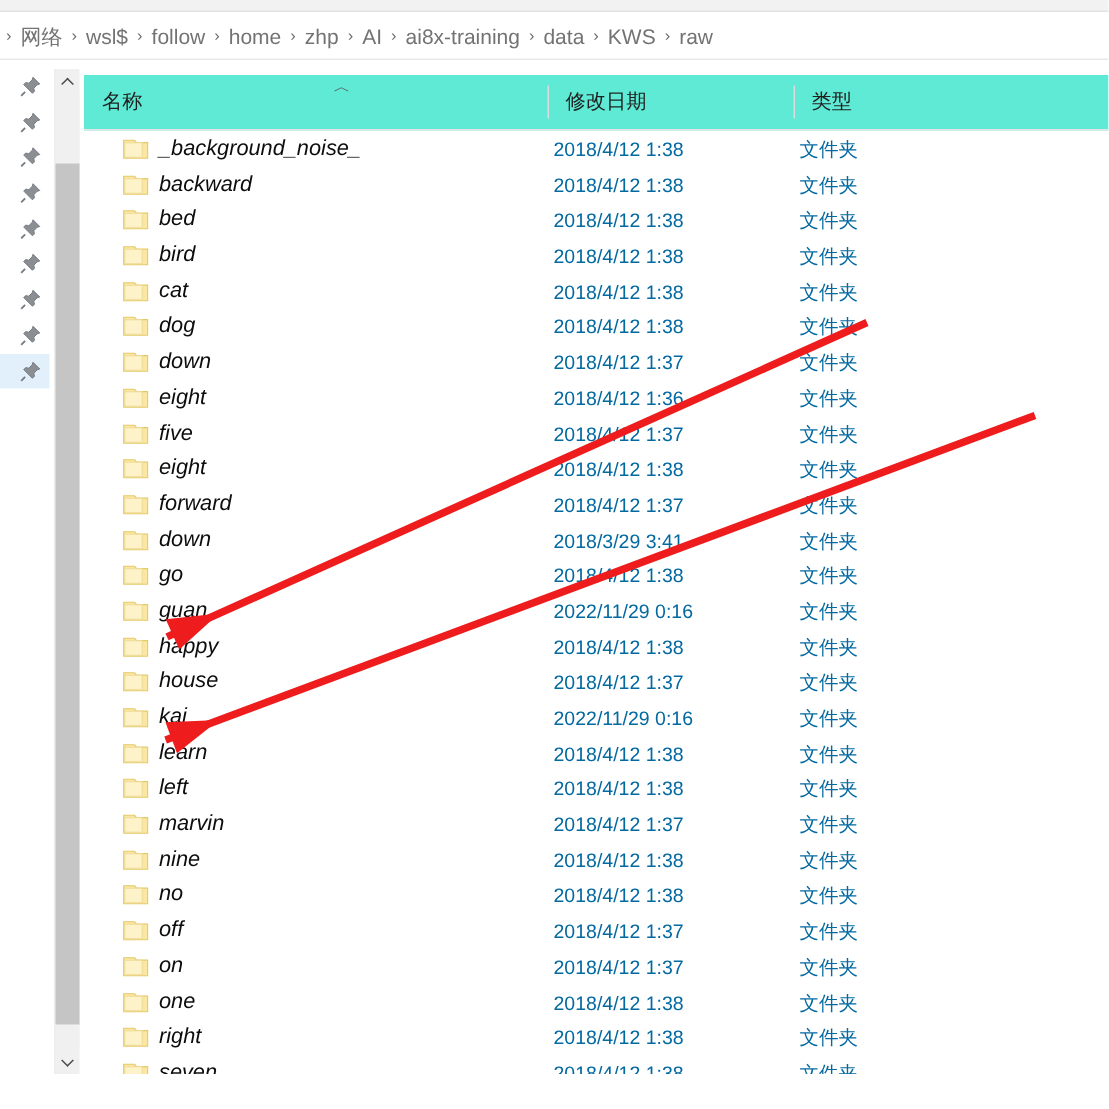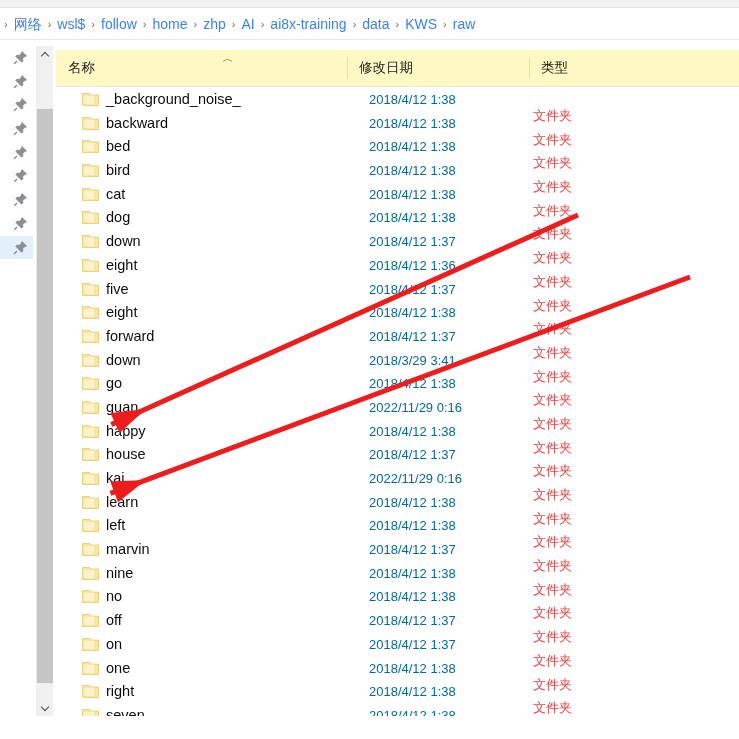--- a/index.html
+++ b/index.html
@@ -29,21 +29,21 @@
     width: 739px; height: 32px;
     background: #ffffff;
     border-bottom: 1px solid #e8e8e8;
     display: flex; align-items: center;
     padding-left: 2px;
     box-sizing: border-box;
     white-space: nowrap;
   }
   .crumb {
     font-size: 14px;
-    color: #3b82f6;
+    color: #737373;
     padding: 1px 4px;
     line-height: 18px;
   }
   .crumb-sep {
     font-size: 11px;
     color: #6b6b6b;
     padding: 0 2px;
     line-height: 18px;
   }
 
@@ -106,21 +106,21 @@
     border-top: 1.6px solid #4a4a4a;
   }
   .chev.up::before { transform: rotate(45deg); }
   .chev.down::before { transform: rotate(225deg); top: 0px; }
 
   
   .col-header {
     position: absolute;
     left: 56px; top: 50px;
     width: 683px; height: 36px;
-    background: #fef9c3;
+    background: #5eead4;
     border-bottom: 1px solid #e5e5e5;
   }
   .col-head {
     position: absolute;
     top: 0; height: 36px;
     display: flex; align-items: center;
     font-size: 13.5px;
     color: #1f1f1f;
     box-sizing: border-box;
     padding-left: 12px;
@@ -159,37 +159,38 @@
     width: 17px; height: 15px;
   }
   .fname {
     position: absolute;
     left: 50px; top: 0;
     height: 23.7px;
     line-height: 23.7px;
     font-size: 14.5px;
     color: #0d0d0d;
     white-space: nowrap;
+    font-style: italic;
   }
   .fdate {
     position: absolute;
     left: 313px; top: 0;
     height: 23.7px;
     line-height: 23.7px;
     font-size: 13px;
     color: #0369a1;
     white-space: nowrap;
   }
   .ftype {
     position: absolute;
-    left: 477px; top: 16px;
+    left: 477px; top: 0;
     height: 23.7px;
     line-height: 23.7px;
     font-size: 13px;
-    color: #ef4444;
+    color: #0369a1;
     white-space: nowrap;
   }
   .fsize {
     position: absolute;
     left: 612px; top: 0;
     height: 23.7px;
     line-height: 23.7px;
     font-size: 13px;
     color: #4a4a4a;
     white-space: nowrap;
@@ -336,21 +337,21 @@
     <div class="arrow-dn">
         <span class="chev down"></span>
       </div>
   </div>
 
   <div class="col-header">
     <div class="col-head" style="left:0px; width:309px;">
       <span>名称</span>
       <span class="sort-caret">︿</span>
     </div>
-    <div class="col-head" style="left:291px; width:164px;">
+    <div class="col-head" style="left:309px; width:164px;">
       <span class="divider"></span>
       <span>修改日期</span>
     </div>
     <div class="col-head" style="left:473px; width:138px;align-items:center;">
       <span class="divider"></span>
       <span>类型</span>
     </div>
   </div>
 
   <div class="file-list" id="file-list">

